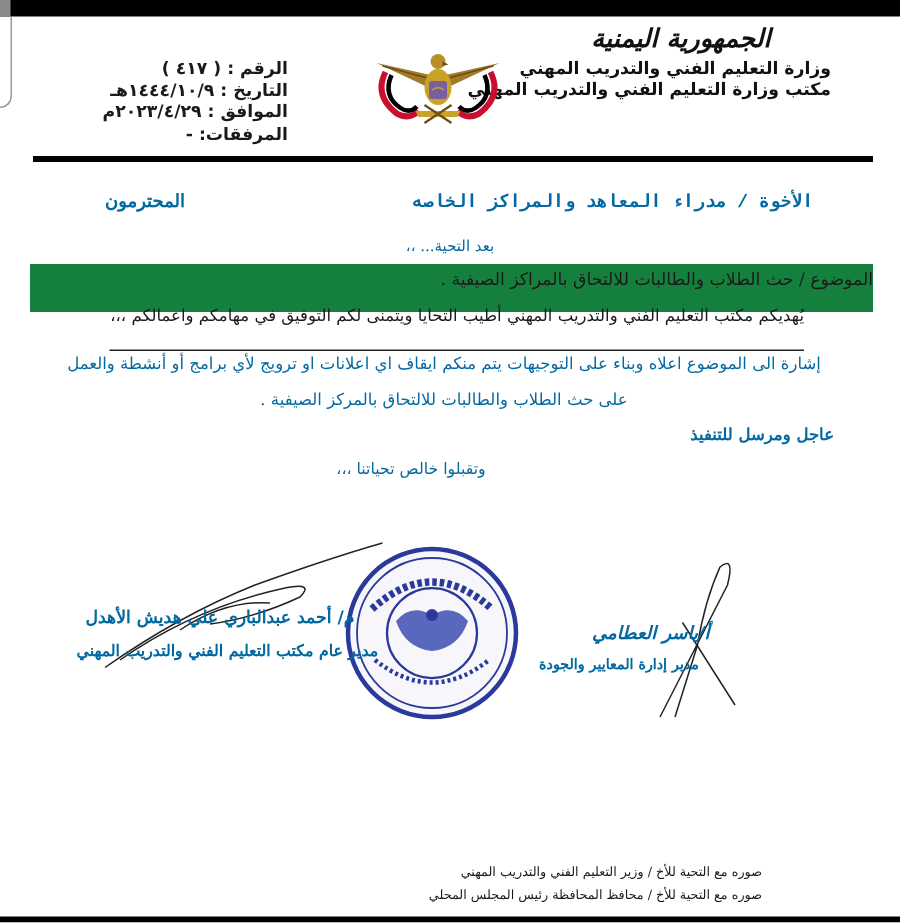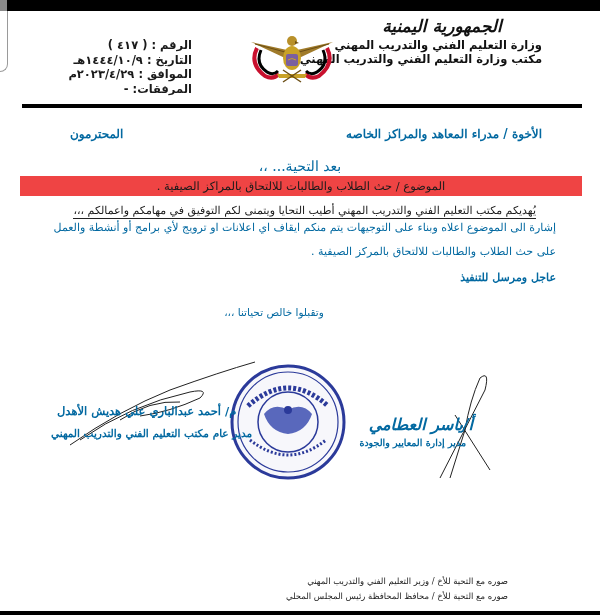--- a/index.html
+++ b/index.html
@@ -14,59 +14,59 @@
     position: absolute; left: 0; top: 11px; width: 7px; height: 60px;
     border-right: 1.5px solid #9a9a9a; border-bottom: 1.5px solid #9a9a9a;
     border-bottom-right-radius: 8px;
   }
   .bottom-bar { position: absolute; left: 0; top: 611px; width: 600px; height: 4px; background: #000; }
 
   .rtl { direction: rtl; unicode-bidi: embed; }
   .abs { position: absolute; white-space: nowrap; }
 
   
-  .hdr-right { right: 58px; top: 14px; width: 200px; text-align: center; }
+  .hdr-right { right: 46px; top: 14px; width: 200px; text-align: center; }
   .republic {
     font-family: "DejaVu Serif", serif; font-style: italic; font-weight: bold;
     font-size: 17px; letter-spacing: 1px; line-height: 24px; color: #111;
   }
   .hdr-line { font-weight: bold; font-size: 11.5px; line-height: 14px; color: #111; }
 
   
   .emblem { left: 247px; top: 30px; width: 90px; height: 56px; }
 
   
   .hdr-left { left: 80px; top: 38px; width: 112px; font-weight: bold; font-size: 11.5px; line-height: 14.5px; }
   .meta-row { display: flex; gap: 4px; }
   .meta-label { white-space: nowrap; }
   .meta-value { white-space: nowrap; }
 
   .header-rule { position: absolute; left: 22px; top: 104px; width: 560px; height: 4px; background: #000; }
 
   
   .body-text { font-family: "DejaVu Serif", serif; font-size: 11px; color: #0369a1; }
-  .addressee { right: 58px; top: 127px; font-weight: bold; font-size: 12px; }
+  .addressee { right: 58px; top: 127px; font-weight: bold; font-size: 12px; font-family: Liberation Mono, monospace; }
   .respected { left: 70px; top: 127px; font-weight: bold; font-size: 12px; }
-  .greeting { left: 0; width: 600px; top: 158px; text-align: center; font-size: 14px; }
+  .greeting { left: 0; width: 600px; top: 158px; text-align: center; font-size: 10px; }
   .subject-box {
-    position: absolute; left: 20px; top: 176px; width: 562px; height: 20px;
-    background: #ef4444; text-align: center; font-family: "DejaVu Serif", serif;
+    position: absolute; left: 20px; top: 176px; width: 562px; height: 32px;
+    background: #15803d; text-align: right; font-family: "DejaVu Serif", serif;
     font-size: 11.5px; line-height: 20px;
   }
   .salutation-line {
     position: absolute; right: 64px; top: 204px;
     font-family: "DejaVu Serif", serif; font-size: 11px;
-    border-bottom: 1.5px solid #222; padding-bottom: 1px; white-space: nowrap;
+    border-bottom: 1.5px solid #222; padding-bottom: 16px; white-space: nowrap;
   }
-  .para { right: 44px; top: 216px; width: 520px; white-space: normal; font-size: 11px; line-height: 24px; text-align: right; }
-  .urgent { right: 44px; top: 271px; font-weight: bold; font-size: 11px; }
+  .para { right: 44px; top: 231px; width: 520px; white-space: normal; font-size: 11px; line-height: 24px; text-align: center; }
+  .urgent { right: 44px; top: 283px; font-weight: bold; font-size: 11px; }
   .closing { left: 0; width: 548px; top: 306px; text-align: center; font-size: 10.5px; }
 
   
-  .sig-right-name { right: 127px; top: 415px; font-style: italic; font-weight: bold; font-size: 16px; }
+  .sig-right-name { right: 127px; top: 415px; font-style: italic; font-weight: bold; font-size: 12px; }
   .sig-right-title { right: 134px; top: 437px; font-weight: bold; font-size: 9.5px; }
   .sig-left-name { left: 57px; top: 404px; font-weight: bold; font-size: 11.5px; }
   .sig-left-title { left: 51px; top: 427px; font-weight: bold; font-size: 10.5px; }
 
   .stamp { left: 228px; top: 362px; width: 120px; height: 120px; }
   .sig-scrawl { left: 60px; top: 350px; width: 200px; height: 100px; }
   .sig-scrawl-right { left: 430px; top: 360px; width: 80px; height: 120px; }
 
   
   .cc { right: 92px; font-family: "DejaVu Serif", serif; font-size: 8.5px; }

